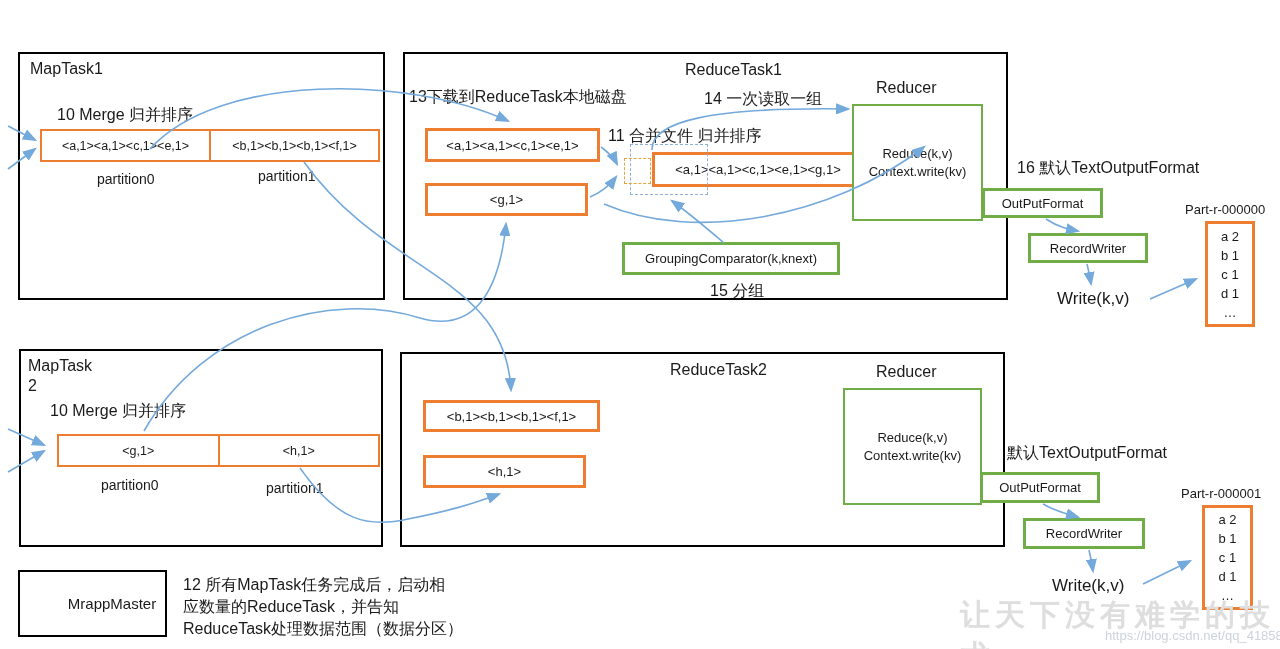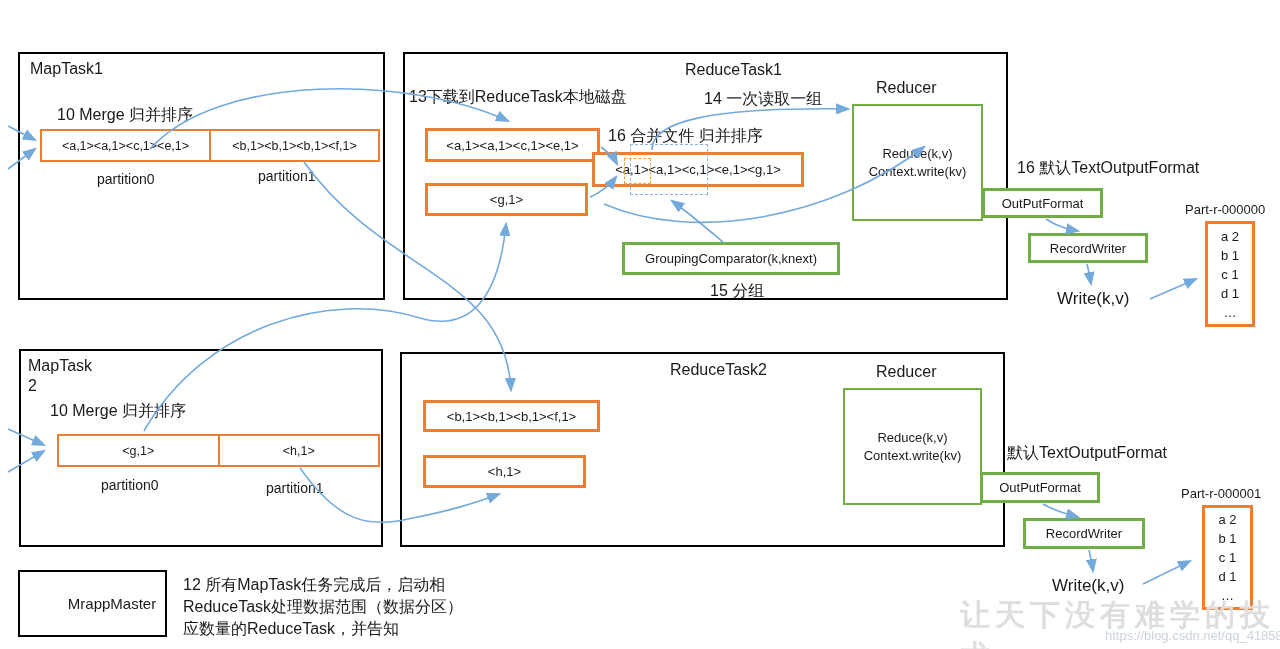--- a/index.html
+++ b/index.html
@@ -56,24 +56,24 @@
     <div class="cell">&lt;g,1&gt;</div>
     <div class="cell">&lt;h,1&gt;</div>
   </div>
   <div class="lbl f14" style="left:101px;top:477px;">partition0</div>
   <div class="lbl f14" style="left:266px;top:480px;">partition1</div>
 
   <div class="blackbox" style="left:403px;top:52px;width:605px;height:248px;"></div>
   <div class="lbl f16" style="left:685px;top:61px;">ReduceTask1</div>
   <div class="lbl f16" style="left:409px;top:87px;">13下载到ReduceTask本地磁盘</div>
   <div class="lbl f16" style="left:704px;top:89px;">14 一次读取一组</div>
-  <div class="lbl f16" style="left:608px;top:126px;">16 合并文件 归并排序</div>
+  <div class="lbl f16" style="left:608px;top:126px;">11 合并文件 归并排序</div>
   <div class="obox" style="left:425px;top:128px;width:175px;height:34px;">&lt;a,1&gt;&lt;a,1&gt;&lt;c,1&gt;&lt;e,1&gt;</div>
   <div class="obox" style="left:425px;top:183px;width:163px;height:33px;">&lt;g,1&gt;</div>
-  <div class="obox" style="left:592px;top:152px;width:212px;height:35px;">&lt;a,1&gt;&lt;a,1&gt;&lt;c,1&gt;&lt;e,1&gt;&lt;g,1&gt;</div>
+  <div class="obox" style="left:652px;top:152px;width:212px;height:35px;">&lt;a,1&gt;&lt;a,1&gt;&lt;c,1&gt;&lt;e,1&gt;&lt;g,1&gt;</div>
   <div class="dash-blue" style="left:630px;top:144px;width:78px;height:51px;"></div>
   <div class="dash-orange" style="left:624px;top:158px;width:27px;height:26px;"></div>
   <div class="gbox" style="left:622px;top:242px;width:218px;height:33px;">GroupingComparator(k,knext)</div>
   <div class="lbl f16" style="left:710px;top:281px;">15 分组</div>
   <div class="lbl f16" style="left:876px;top:79px;">Reducer</div>
   <div class="gbig" style="left:852px;top:104px;width:131px;height:117px;">
     <span>Reduce(k,v)</span>
     <span>Context.write(kv)</span>
   </div>
 
@@ -109,22 +109,22 @@
     <span>a 2</span>
     <span>b 1</span>
     <span>c 1</span>
     <span>d 1</span>
     <span>…</span>
   </div>
 
   <div class="blackbox" style="left:18px;top:570px;width:149px;height:67px;display:flex;align-items:center;justify-content:center;font-size:15px;padding-left:39px;">MrappMaster</div>
   <div class="note" style="left:183px;top:574px;">
     <span style="display:block;">12 所有MapTask任务完成后，启动相</span>
+    <span style="display:block;">应数量的ReduceTask，并告知</span>
     <span style="display:block;">ReduceTask处理数据范围（数据分区）</span>
-    <span style="display:block;">应数量的ReduceTask，并告知</span>
   </div>
 
   <div class="wm" style="left:960px;top:595px;">让天下没有难学的技术</div>
   <div class="wmurl" style="left:1105px;top:628px;">https://blog.csdn.net/qq_41858402</div>
 
   <svg class="arrows" width="1280" height="649" viewBox="0 0 1280 649">
     <defs>
       <marker id="ah" markerWidth="9" markerHeight="7" refX="7.5" refY="3.5" orient="auto">
         <path d="M0,0 L9,3.5 L0,7 z" fill="#74A9DC"></path>
       </marker>

